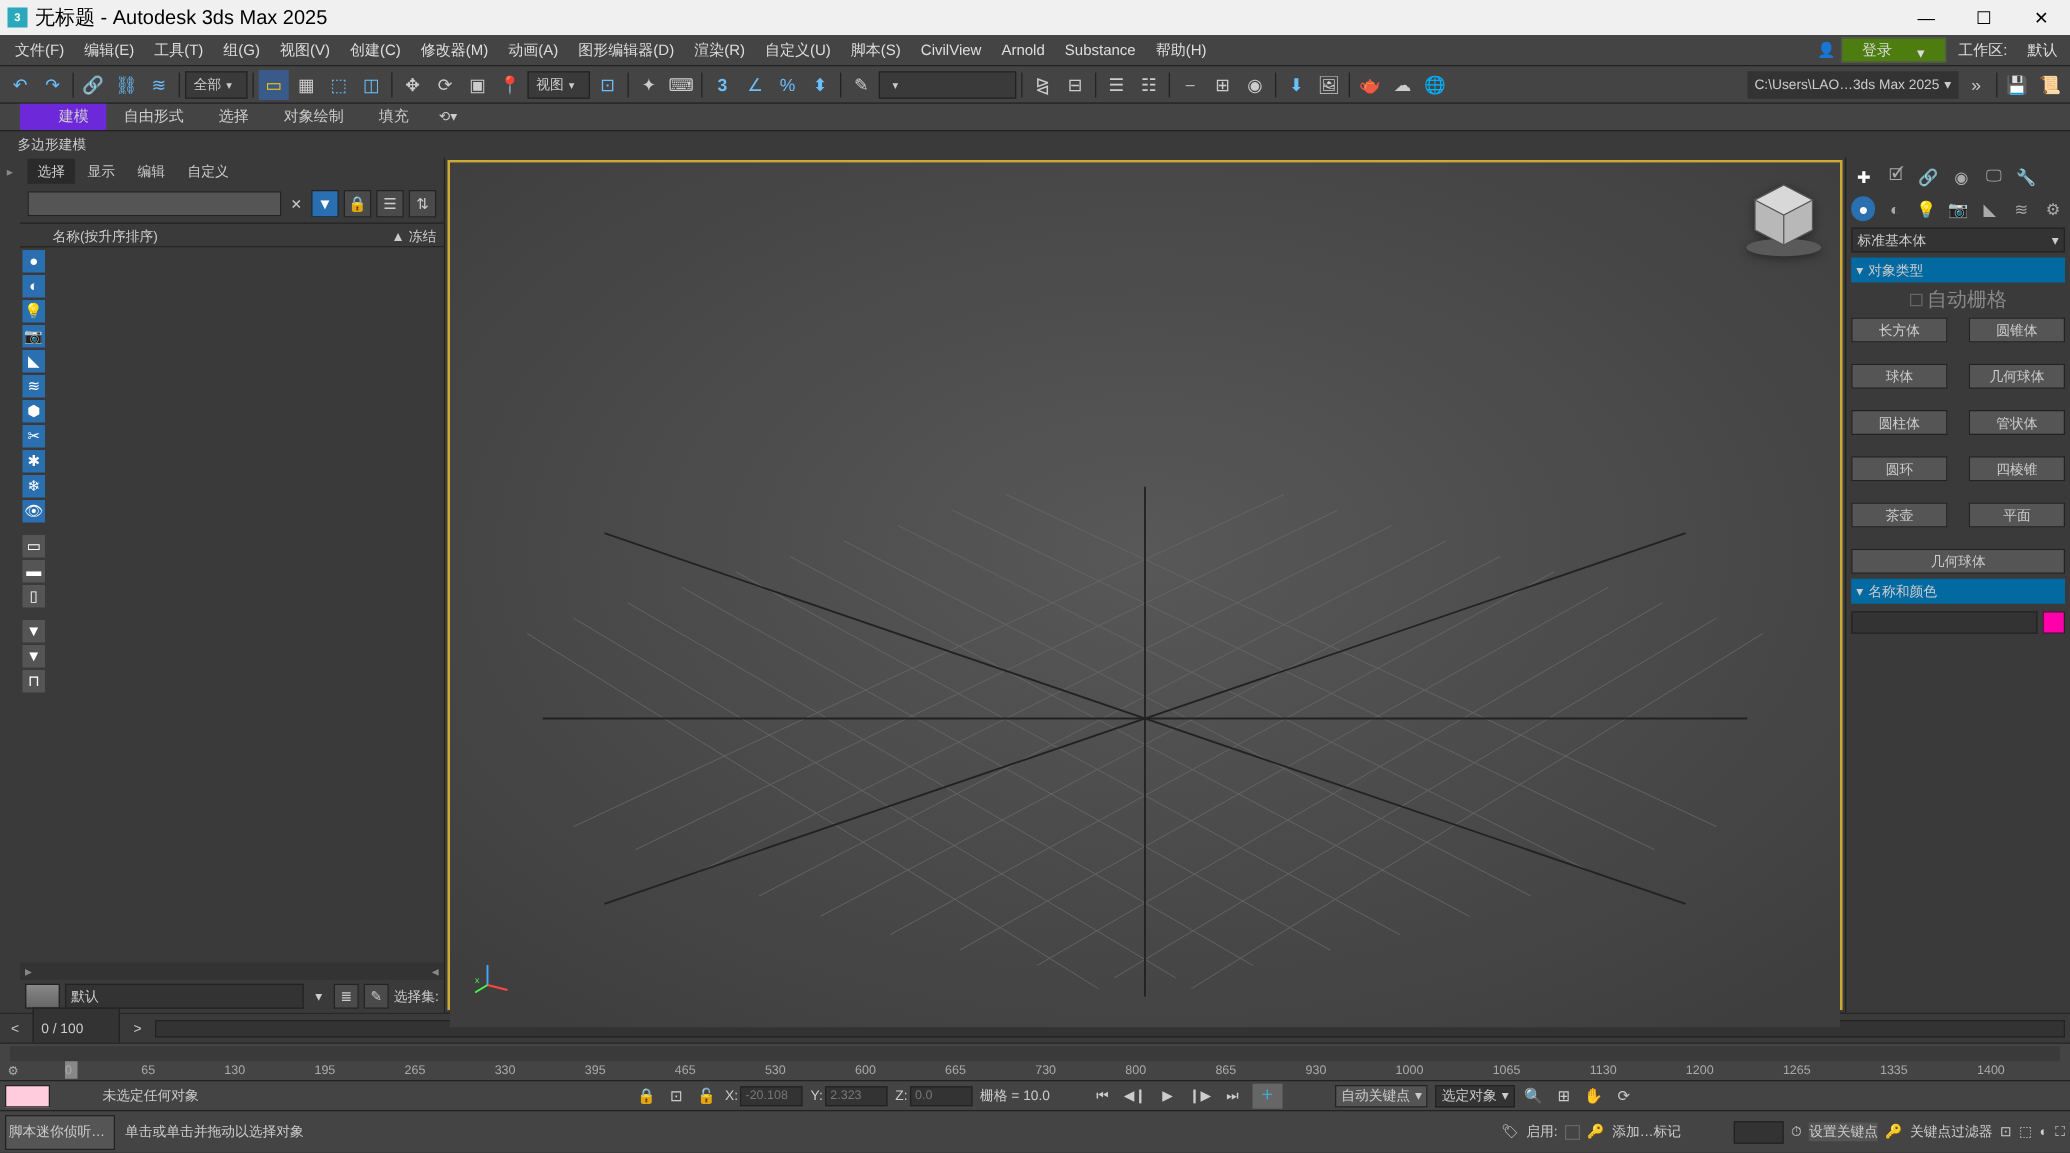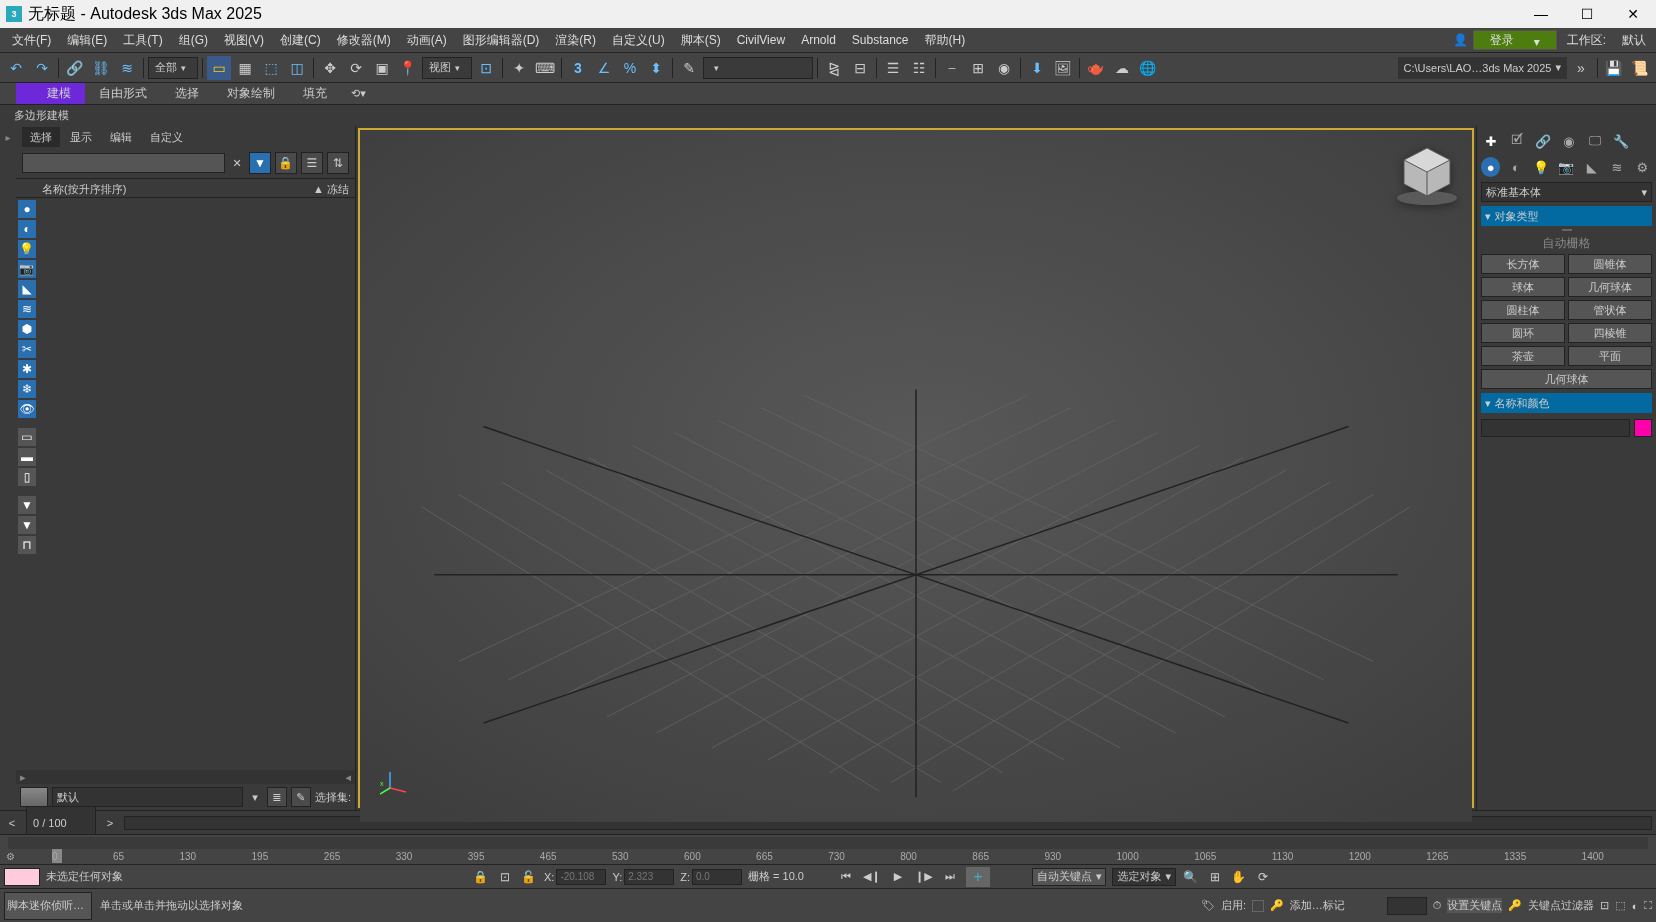--- a/index.html
+++ b/index.html
@@ -61,23 +61,23 @@
 .rp-tabs { display: flex; gap: 6px; justify-content: flex-start; align-items: center; height: 22px; }
 .rp-tab { width: 20px; height: 20px; display: flex; align-items: center; justify-content: center; color: #aaa; font-size: 13px; }
 .rp-tab.active { color: #fff; }
 .rp-subtabs { display: flex; gap: 6px; height: 22px; align-items: center; }
 .rp-subtab { width: 20px; height: 20px; display: flex; align-items: center; justify-content: center; font-size: 13px; color: #aaa; }
 .rp-subtab.active { background: #2a6fb0; border-radius: 10px; color: #fff; }
 .rp-combo { height: 20px; background: #333; border: 1px solid #222; padding: 0 4px; display: flex; align-items: center; font-size: 11px; }
 .rp-combo::after { content: "▾"; margin-left: auto; }
 .rp-rollout-h { height: 20px; background: #0369a1; display: flex; align-items: center; padding: 0 4px; font-size: 11px; }
 .rp-rollout-h::before { content: "▾ "; margin-right: 4px; }
-.rp-check { display: flex; align-items: center; justify-content: center; height: 20px; font-size: 12px; color: #888; gap: 4px; flex-direction: column; }
+.rp-check { display: flex; align-items: center; justify-content: center; height: 20px; font-size: 16px; color: #888; gap: 4px; }
 .rp-check .cb { width: 10px; height: 10px; border: 1px solid #666; }
-.rp-btns { display: grid; grid-template-columns: 1fr 1fr; gap: 3px; }
+.rp-btns { display: grid; grid-template-columns: 1fr 1fr; gap: 17px; }
 .rp-btn { height: 20px; background: #555; border: 1px solid #222; display: flex; align-items: center; justify-content: center; font-size: 11px; }
 .rp-btn.wide { grid-column: 1 / 3; }
 .rp-color { display: flex; align-items: center; gap: 4px; height: 22px; }
 .rp-color .name-inp { flex: 1; height: 18px; background: #333; border: 1px solid #222; }
 .rp-color .sw { width: 18px; height: 18px; background: #ff00aa; border: 1px solid #222; }
 .timetrack { height: 24px; background: #3a3a3a; display: flex; align-items: center; padding: 0 4px; gap: 6px; border-top: 1px solid #222; }
 .timetrack .tt-combo { height: 34px; background: #333; border: 1px solid #222; padding: 0 6px; display: flex; align-items: center; font-size: 11px; min-width: 70px; }
 .ruler { height: 30px; background: #444; position: relative; border-top: 1px solid #222; font-size: 10px; color: #aaa; }
 .ruler .segment-bar { position: absolute; left: 8px; top: 2px; height: 12px; right: 8px; background: #3a3a3a; }
 .ruler .ticks { position: absolute; left: 52px; right: 52px; top: 16px; display: flex; justify-content: space-between; }
@@ -411,21 +411,21 @@
       <span>1200</span>
       <span>1265</span>
       <span>1335</span>
       <span>1400</span>
     </div>
   <div style="position:absolute;left:6px;top:16px;">⚙</div>
 </div>
 
 <div class="statusbar">
   <div class="sw-pink"></div>
-  <div style="flex:0 0 420px;">未选定任何对象</div>
+  <div style="flex:0 0 420px;margin-left:36px;">未选定任何对象</div>
   <div class="sb-ico">🔒</div>
   <div class="sb-ico">⊡</div>
   <div class="sb-ico">🔓</div>
   <div class="coord">
       <span class="lbl">X:</span>
       <div class="val">-20.108</div>
     </div>
   <div class="coord">
       <span class="lbl">Y:</span>
       <div class="val">2.323</div>

